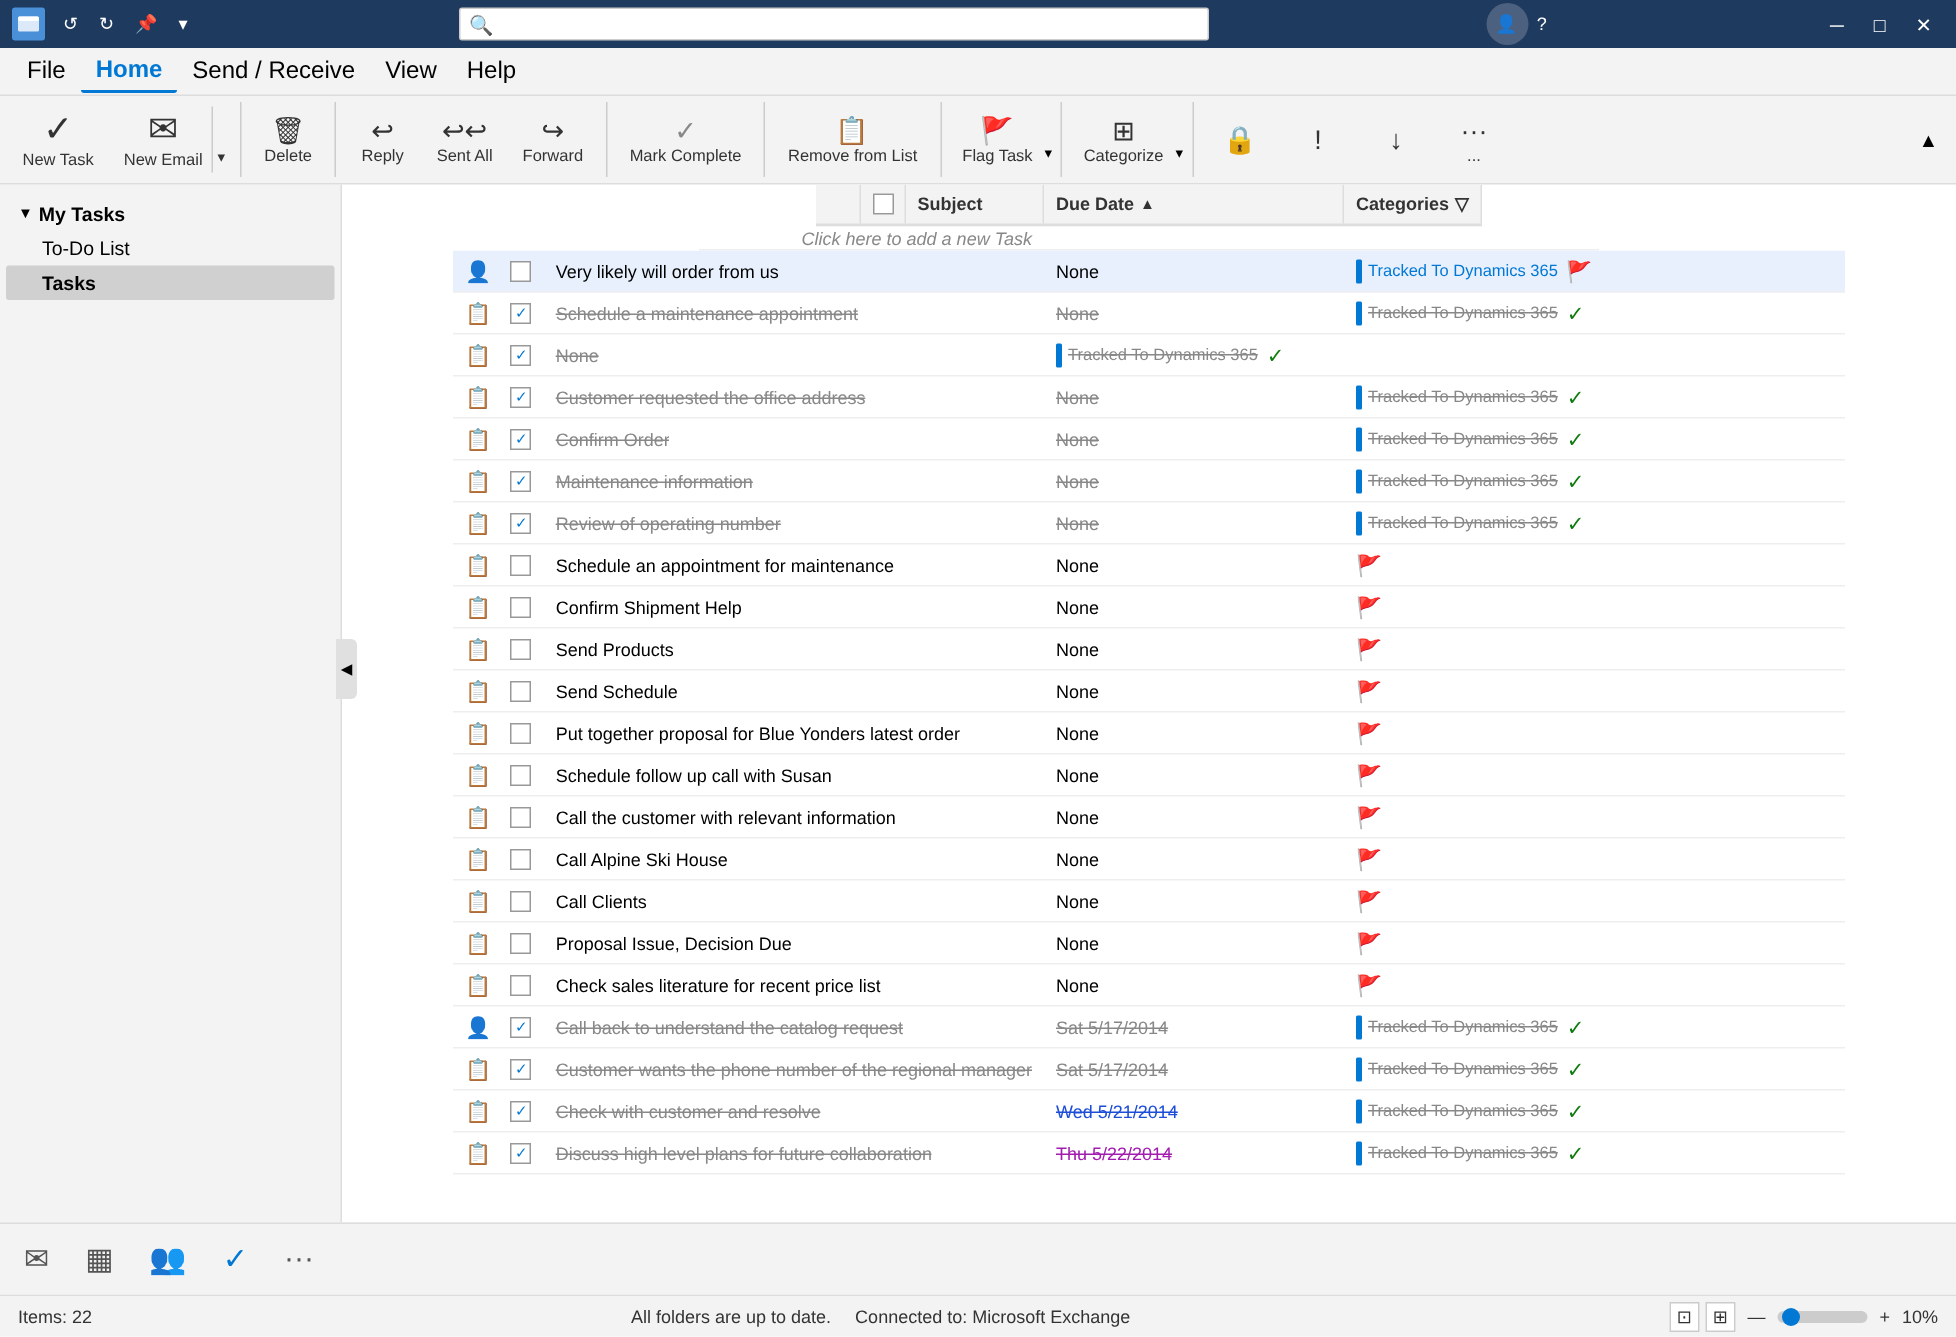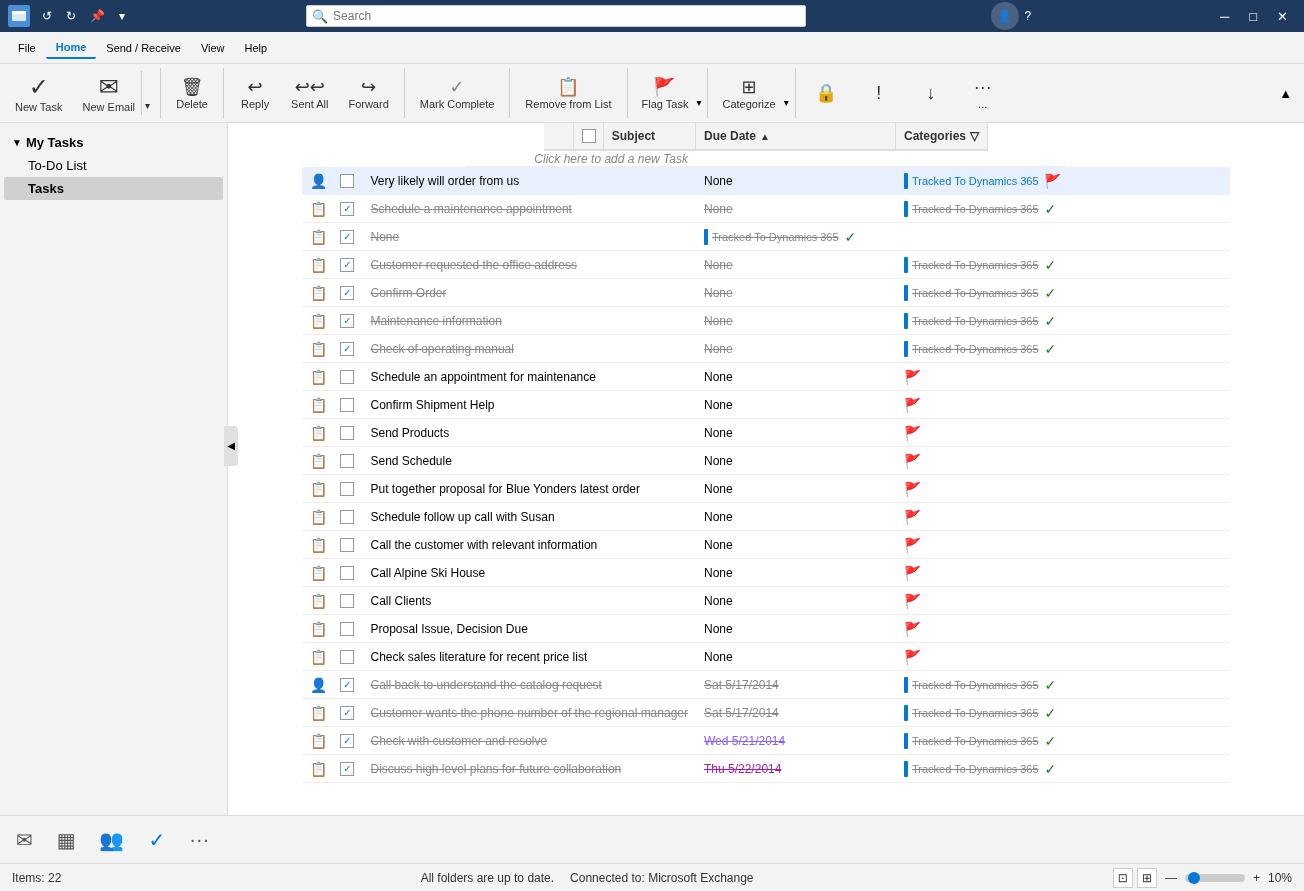--- a/index.html
+++ b/index.html
@@ -8,21 +8,21 @@
     
     .titlebar { background: #1e3a5f; height: 32px; display: flex; align-items: center; padding: 0 8px; gap: 8px; flex-shrink: 0; }
     .titlebar-icon { width: 22px; height: 22px; background: #4a90d9; border-radius: 2px; display: flex; align-items: center; justify-content: center; }
     .titlebar-search { flex: 1; max-width: 500px; margin: 0 auto; background: white; border: 1px solid #ccc; border-radius: 2px; height: 22px; display: flex; align-items: center; padding: 0 6px; gap: 4px; }
     .titlebar-search input { border: none; outline: none; flex: 1; font-size: 12px; }
     .titlebar-controls { display: flex; gap: 4px; margin-left: auto; }
     .titlebar-btn { color: white; background: none; border: none; cursor: pointer; padding: 4px 8px; font-size: 13px; }
 
     
     .menubar { background: #f3f3f3; height: 32px; display: flex; align-items: center; padding: 0 8px; border-bottom: 1px solid #ddd; flex-shrink: 0; }
-    .menu-item { padding: 4px 10px; cursor: pointer; font-size: 11px; border-radius: 2px; }
+    .menu-item { padding: 4px 10px; cursor: pointer; font-size: 16px; border-radius: 2px; }
     .menu-item.active { border-bottom: 2px solid #0078d4; color: #0078d4; font-weight: 600; }
 
     
     .ribbon { background: #f3f3f3; border-bottom: 1px solid #ddd; padding: 4px 8px; display: flex; align-items: center; gap: 2px; flex-shrink: 0; flex-wrap: wrap; }
     .ribbon-btn { display: flex; flex-direction: column; align-items: center; padding: 4px 8px; cursor: pointer; border-radius: 3px; border: 1px solid transparent; min-width: 50px; font-size: 11px; color: #333; }
     .ribbon-separator { width: 1px; background: #ccc; height: 50px; margin: 0 4px; }
 
     
     .main { display: flex; flex: 1; overflow: hidden; }
 
@@ -83,21 +83,20 @@
       </svg>
   </div>
   <div style="display:flex;gap:6px;align-items:center;color:white;font-size:12px;">
     <span style="cursor:pointer;padding:2px 4px;">↺</span>
     <span style="cursor:pointer;padding:2px 4px;">↻</span>
     <span style="cursor:pointer;padding:2px 4px;">📌</span>
     <span style="cursor:pointer;padding:2px 4px;">▾</span>
   </div>
   <div class="titlebar-search">
     <span style="color:#999;font-size:13px;">🔍</span>
-    <input type="text" placeholder="Search" style="">
   </div>
   <div style="display:flex;gap:2px;align-items:center;color:white;font-size:12px;margin-left:8px;">
     <span style="cursor:pointer;width:28px;height:28px;background:rgba(255,255,255,0.2);border-radius:50%;display:flex;align-items:center;justify-content:center;">👤</span>
     <span style="cursor:pointer;padding:2px 4px;">?</span>
   </div>
   <div class="titlebar-controls">
     <button class="titlebar-btn">─</button>
     <button class="titlebar-btn">□</button>
     <button class="titlebar-btn close">✕</button>
   </div>
@@ -396,21 +395,21 @@
       </div>
 
       <div class="task-row">
         <div class="task-cell">
             <span class="task-icon">📋</span>
           </div>
         <div class="task-cell">
             <div class="checkbox checked"></div>
           </div>
         <div class="task-cell">
-            <span class="task-subject completed">Check of operating manual</span>
+            <span class="task-subject completed">Review of operating number</span>
           </div>
         <div class="task-cell">
             <span style="text-decoration:line-through;color:#888;">None</span>
           </div>
         <div class="task-cell">
           <div class="tracked-badge">
             <div class="tracked-blue-bar"></div>
             <span style="text-decoration:line-through;color:#888;">Tracked To Dynamics 365</span>
           </div>
           <span class="check-green">✓</span>
@@ -663,21 +662,21 @@
         <div class="task-cell">
             <span class="task-icon">📋</span>
           </div>
         <div class="task-cell">
             <div class="checkbox checked"></div>
           </div>
         <div class="task-cell">
             <span class="task-subject completed">Check with customer and resolve</span>
           </div>
         <div class="task-cell">
-            <span style="text-decoration:line-through;color:#8b5cf6;">Wed 5/21/2014</span>
+            <span style="text-decoration:line-through;color:#1d4ed8;">Wed 5/21/2014</span>
           </div>
         <div class="task-cell">
           <div class="tracked-badge">
             <div class="tracked-blue-bar"></div>
             <span style="text-decoration:line-through;color:#888;">Tracked To Dynamics 365</span>
           </div>
           <span class="check-green">✓</span>
         </div>
       </div>
 

